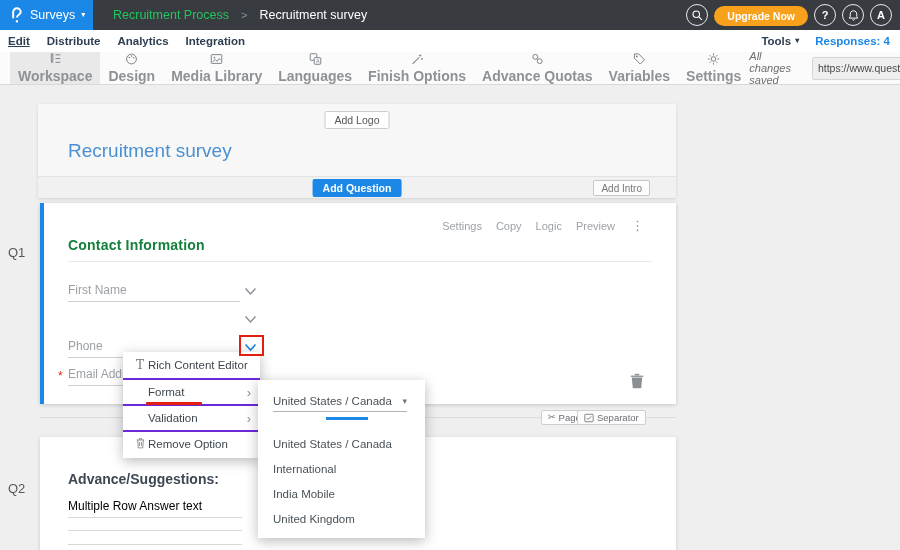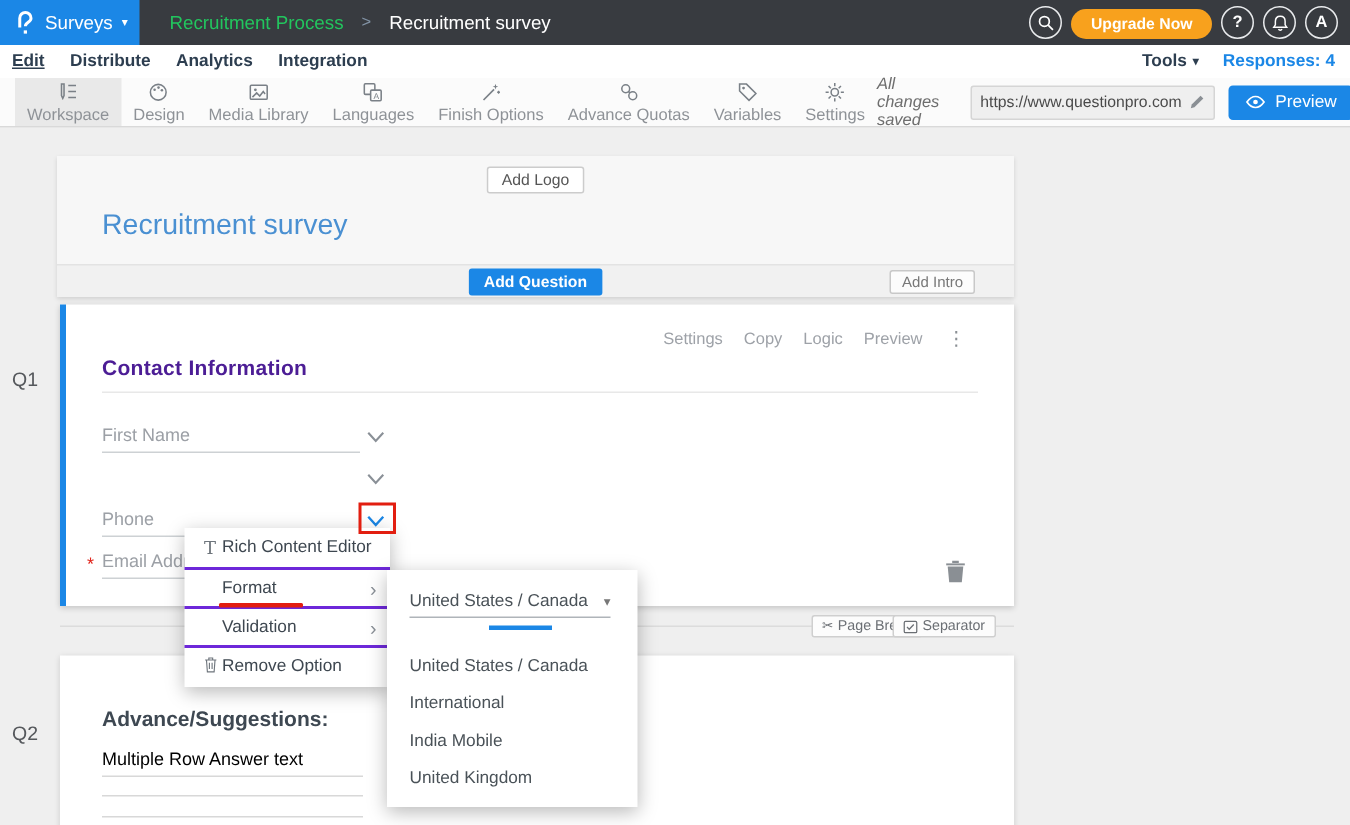--- a/index.html
+++ b/index.html
@@ -37,21 +37,21 @@
   .tools .w-caret { color:#2D3E50; }
   .responses { color:#1B87E6; cursor:pointer; }
 
   
   .toolbar { position:absolute; top:52px; left:0; width:900px; height:33px; background:#FBFBFB;
              border-bottom:1px solid #D9D9D9; display:flex; align-items:stretch; }
   .tool { display:flex; flex-direction:column; align-items:center; justify-content:center;
           gap:2px; padding:0 8px; cursor:pointer; }
   .tool:first-child { margin-left:10px; }
   .tool.active { background:#E9E9E9; }
-  .tlabel { font-size:11px; color:#8E9297; white-space:nowrap; }
+  .tlabel { font-size:14px; color:#8E9297; white-space:nowrap;font-weight:bold; }
   .toolbar-right { margin-left:auto; display:flex; align-items:center; gap:9px; padding-right:7px; }
   .saved { font-size:11px; font-style:italic; color:#6E6E6E; }
   .urlbox { width:175px; height:23px; background:#EFEFEF; border:1px solid #D5D5D5;
             border-radius:2px; display:flex; align-items:center; padding:0 5px; gap:4px; }
   .urlbox input { flex:1; min-width:0; border:none; background:transparent; font-size:10.5px;
                   color:#4A4A4A; font-family:inherit; outline:none; }
   .preview-btn { height:23px; background:#1B87E6; color:#fff; border:none; border-radius:3px;
                  font-size:11.5px; display:flex; align-items:center; gap:6px; padding:0 11px;
                  cursor:pointer; font-family:inherit; }
 
@@ -73,21 +73,21 @@
                padding:0 7px; cursor:pointer; font-family:inherit; }
 
   
   .q-label { position:absolute; font-size:13px; color:#55585C; }
   .q1-card { position:absolute; left:40px; top:203px; width:636px; height:201px; background:#fff;
              border-left:4px solid #1B87E6; box-shadow:0 1px 4px rgba(0,0,0,0.18); }
   .q-actions { position:absolute; top:15px; right:32px; display:flex; gap:14px; align-items:center;
                font-size:11px; color:#9EA2A8; }
   .q-action { cursor:pointer; }
   .kebab { font-size:13px; color:#8A8F94; cursor:pointer; margin-left:2px; }
-  .q-title { position:absolute; left:24px; top:34px; font-size:14px; font-weight:700; color:#4c1d95;
+  .q-title { position:absolute; left:24px; top:34px; font-size:14px; font-weight:700; color:#15803d;
              letter-spacing:0.2px; }
   .q-title-line { position:absolute; left:24px; right:24px; top:58px; border-bottom:1px solid #E8E8E8; }
   .frow { position:absolute; left:24px; width:172px; height:19px; border-bottom:1px solid #CDD1D4;
           font-size:12px; color:#9CA0A6; }
   .fchev { position:absolute; left:200px; cursor:pointer; }
   .req { color:#E0241B; font-size:12px; position:absolute; left:14px; }
   .trash-card { position:absolute; left:586px; top:170px; cursor:pointer; }
 
   
   .insert-line { position:absolute; left:40px; top:417px; width:636px; border-bottom:1px solid #DCDCDC; }
@@ -312,21 +312,21 @@
       <rect x="0.8" y="2.6" width="12.4" height="1.3" fill="#8A8F94"></rect>
       <path d="M4.8 0.8h4.4v1.6H4.8z" fill="#8A8F94"></path>
     </svg>
   </section>
 
   <div class="insert-line"></div>
   <button class="insert-btn" style="left:541px;">
     <span class="scissors">✂</span>
     <span>Page Break</span>
   </button>
-  <button class="insert-btn" style="left:595px;">
+  <button class="insert-btn" style="left:577px;">
     <svg width="10" height="10" viewBox="0 0 12 12">
       <rect x="1" y="1.5" width="10" height="9" rx="1" fill="none" stroke="#6B6F74" stroke-width="1"></rect>
       <path d="M3.2 6l1.8 1.8 3.6-3.8" fill="none" stroke="#6B6F74" stroke-width="1"></path>
     </svg>
     <span>Separator</span>
   </button>
 
   <div class="q-label" style="left:8px; top:481px;">Q2</div>
   <section class="q2-card">
     <div class="q2-title">Advance/Suggestions:</div>

